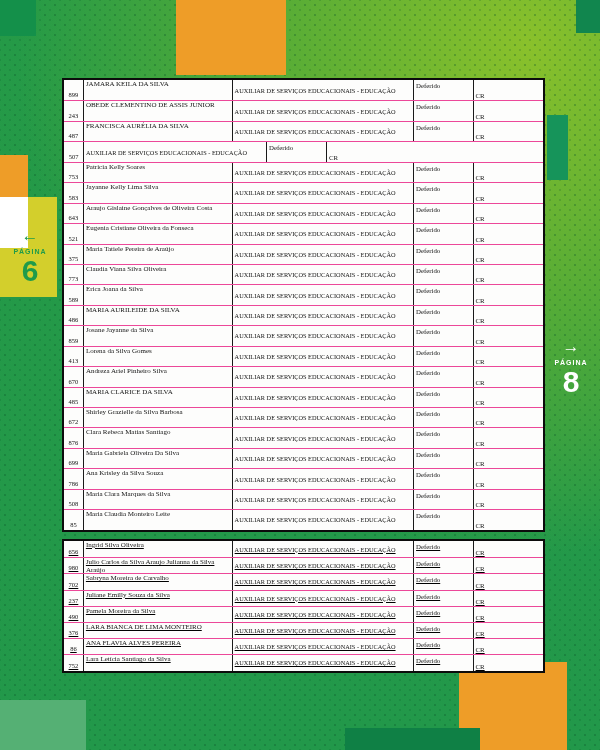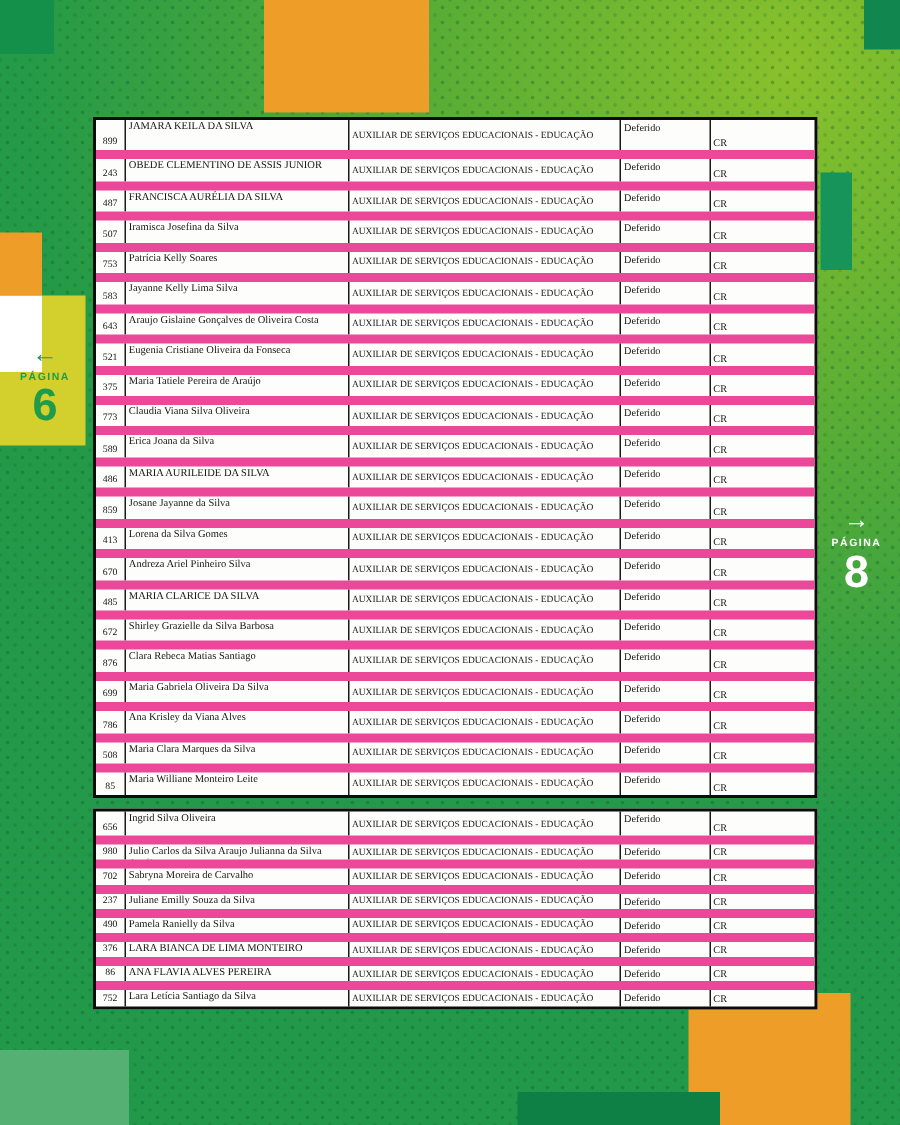--- a/index.html
+++ b/index.html
@@ -41,22 +41,22 @@
   .nav-number{font-size:30px;font-weight:bold;margin-top:1px;}
   .table{
     position:absolute;left:62px;width:483px;z-index:2;background:#fdfdfc;
     border:2px solid #0c0c0c;box-sizing:border-box;
     display:flex;flex-direction:column;
   }
   .t1{top:78px;}
   .t2{top:539px;}
   .row{display:flex;box-sizing:border-box;}
   .t1 .row{height:20.45px;}
-  .t2 .row{height:16.2px;}
-  div.row + div.row{border-top:6px solid #ec4899;}
+  .t2 .row{height:16.2px;text-decoration:underline;}
+  div.row + div.row{border-top:1px solid #ec4899;}
   .cell{
     box-sizing:border-box;border-right:1px solid #191919;
     font-family:"Liberation Serif",serif;color:#141414;
     padding:1px 2px;overflow:hidden;
   }
   .cell:last-child{border-right:none;}
   .cell.num{width:20px;display:flex;align-items:flex-end;justify-content:center;font-size:6.5px;padding-bottom:2px;}
   .cell.name{width:150px;font-size:7px;line-height:1.1;}
   .cell.role{width:183px;display:flex;align-items:center;font-size:6.3px;white-space:nowrap;}
   .cell.status{width:60px;font-size:6.8px;padding-top:2px;}
@@ -113,21 +113,20 @@
       <div class="row">
         <div class="cell num">487</div>
         <div class="cell name">FRANCISCA AURÉLIA DA SILVA</div>
         <div class="cell role">AUXILIAR DE SERVIÇOS EDUCACIONAIS - EDUCAÇÃO</div>
         <div class="cell status">Deferido</div>
         <div class="cell cr">CR</div>
       </div>
 
       <div class="row">
         <div class="cell num">507</div>
-        <div class="cell name">Iramisca Josefina da Silva</div>
         <div class="cell role">AUXILIAR DE SERVIÇOS EDUCACIONAIS - EDUCAÇÃO</div>
         <div class="cell status">Deferido</div>
         <div class="cell cr">CR</div>
       </div>
 
       <div class="row">
         <div class="cell num">753</div>
         <div class="cell name">Patrícia Kelly Soares</div>
         <div class="cell role">AUXILIAR DE SERVIÇOS EDUCACIONAIS - EDUCAÇÃO</div>
         <div class="cell status">Deferido</div>
@@ -241,37 +240,37 @@
       <div class="row">
         <div class="cell num">699</div>
         <div class="cell name">Maria Gabriela Oliveira Da Silva</div>
         <div class="cell role">AUXILIAR DE SERVIÇOS EDUCACIONAIS - EDUCAÇÃO</div>
         <div class="cell status">Deferido</div>
         <div class="cell cr">CR</div>
       </div>
 
       <div class="row">
         <div class="cell num">786</div>
-        <div class="cell name">Ana Krisley da Viana Alves</div>
+        <div class="cell name">Ana Krisley da Silva Souza</div>
         <div class="cell role">AUXILIAR DE SERVIÇOS EDUCACIONAIS - EDUCAÇÃO</div>
         <div class="cell status">Deferido</div>
         <div class="cell cr">CR</div>
       </div>
 
       <div class="row">
         <div class="cell num">508</div>
         <div class="cell name">Maria Clara Marques da Silva</div>
         <div class="cell role">AUXILIAR DE SERVIÇOS EDUCACIONAIS - EDUCAÇÃO</div>
         <div class="cell status">Deferido</div>
         <div class="cell cr">CR</div>
       </div>
 
       <div class="row">
         <div class="cell num">85</div>
-        <div class="cell name">Maria Williane Monteiro Leite</div>
+        <div class="cell name">Maria Claudia Monteiro Leite</div>
         <div class="cell role">AUXILIAR DE SERVIÇOS EDUCACIONAIS - EDUCAÇÃO</div>
         <div class="cell status">Deferido</div>
         <div class="cell cr">CR</div>
       </div>
     </div>
 
   <div class="table t2">
 
       <div class="row">
         <div class="cell num">656</div>
@@ -300,21 +299,21 @@
       <div class="row">
         <div class="cell num">237</div>
         <div class="cell name">Juliane Emilly Souza da Silva</div>
         <div class="cell role">AUXILIAR DE SERVIÇOS EDUCACIONAIS - EDUCAÇÃO</div>
         <div class="cell status">Deferido</div>
         <div class="cell cr">CR</div>
       </div>
 
       <div class="row">
         <div class="cell num">490</div>
-        <div class="cell name">Pamela Ranielly da Silva</div>
+        <div class="cell name">Pamela Moreira da Silva</div>
         <div class="cell role">AUXILIAR DE SERVIÇOS EDUCACIONAIS - EDUCAÇÃO</div>
         <div class="cell status">Deferido</div>
         <div class="cell cr">CR</div>
       </div>
 
 
       <div class="row">
         <div class="cell num">376</div>
         <div class="cell name">LARA BIANCA DE LIMA MONTEIRO</div>
         <div class="cell role">AUXILIAR DE SERVIÇOS EDUCACIONAIS - EDUCAÇÃO</div>

